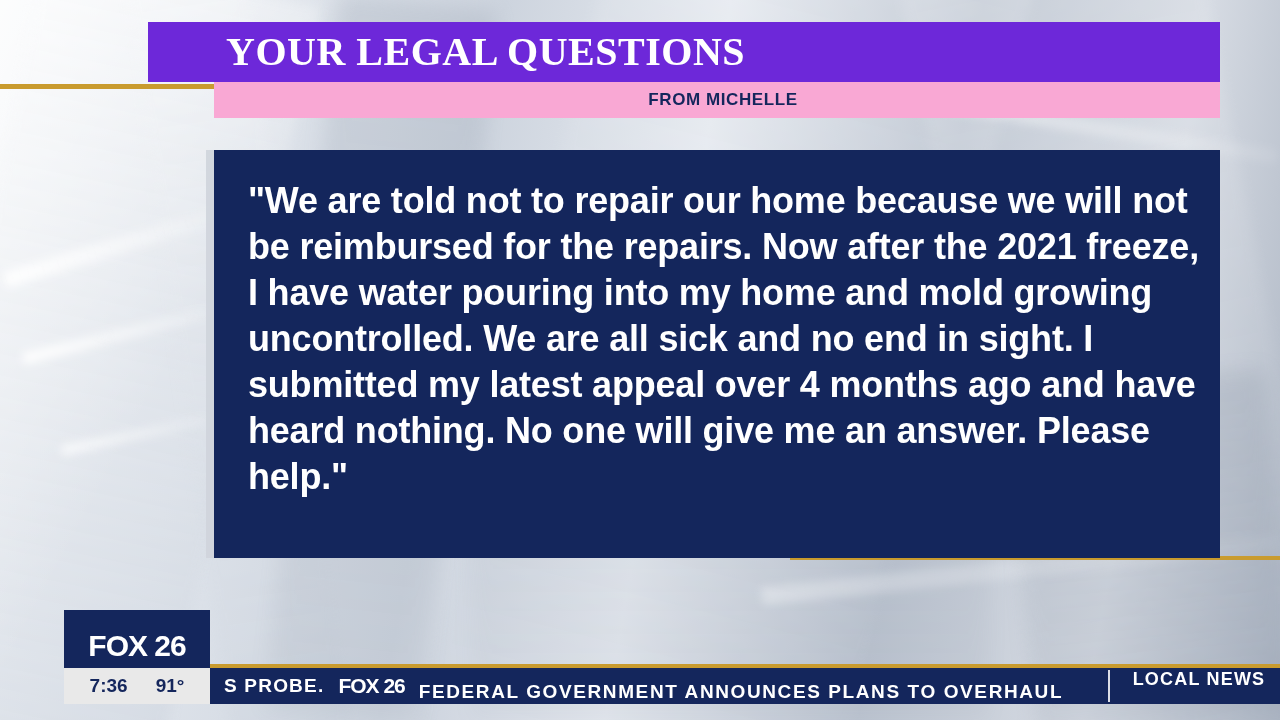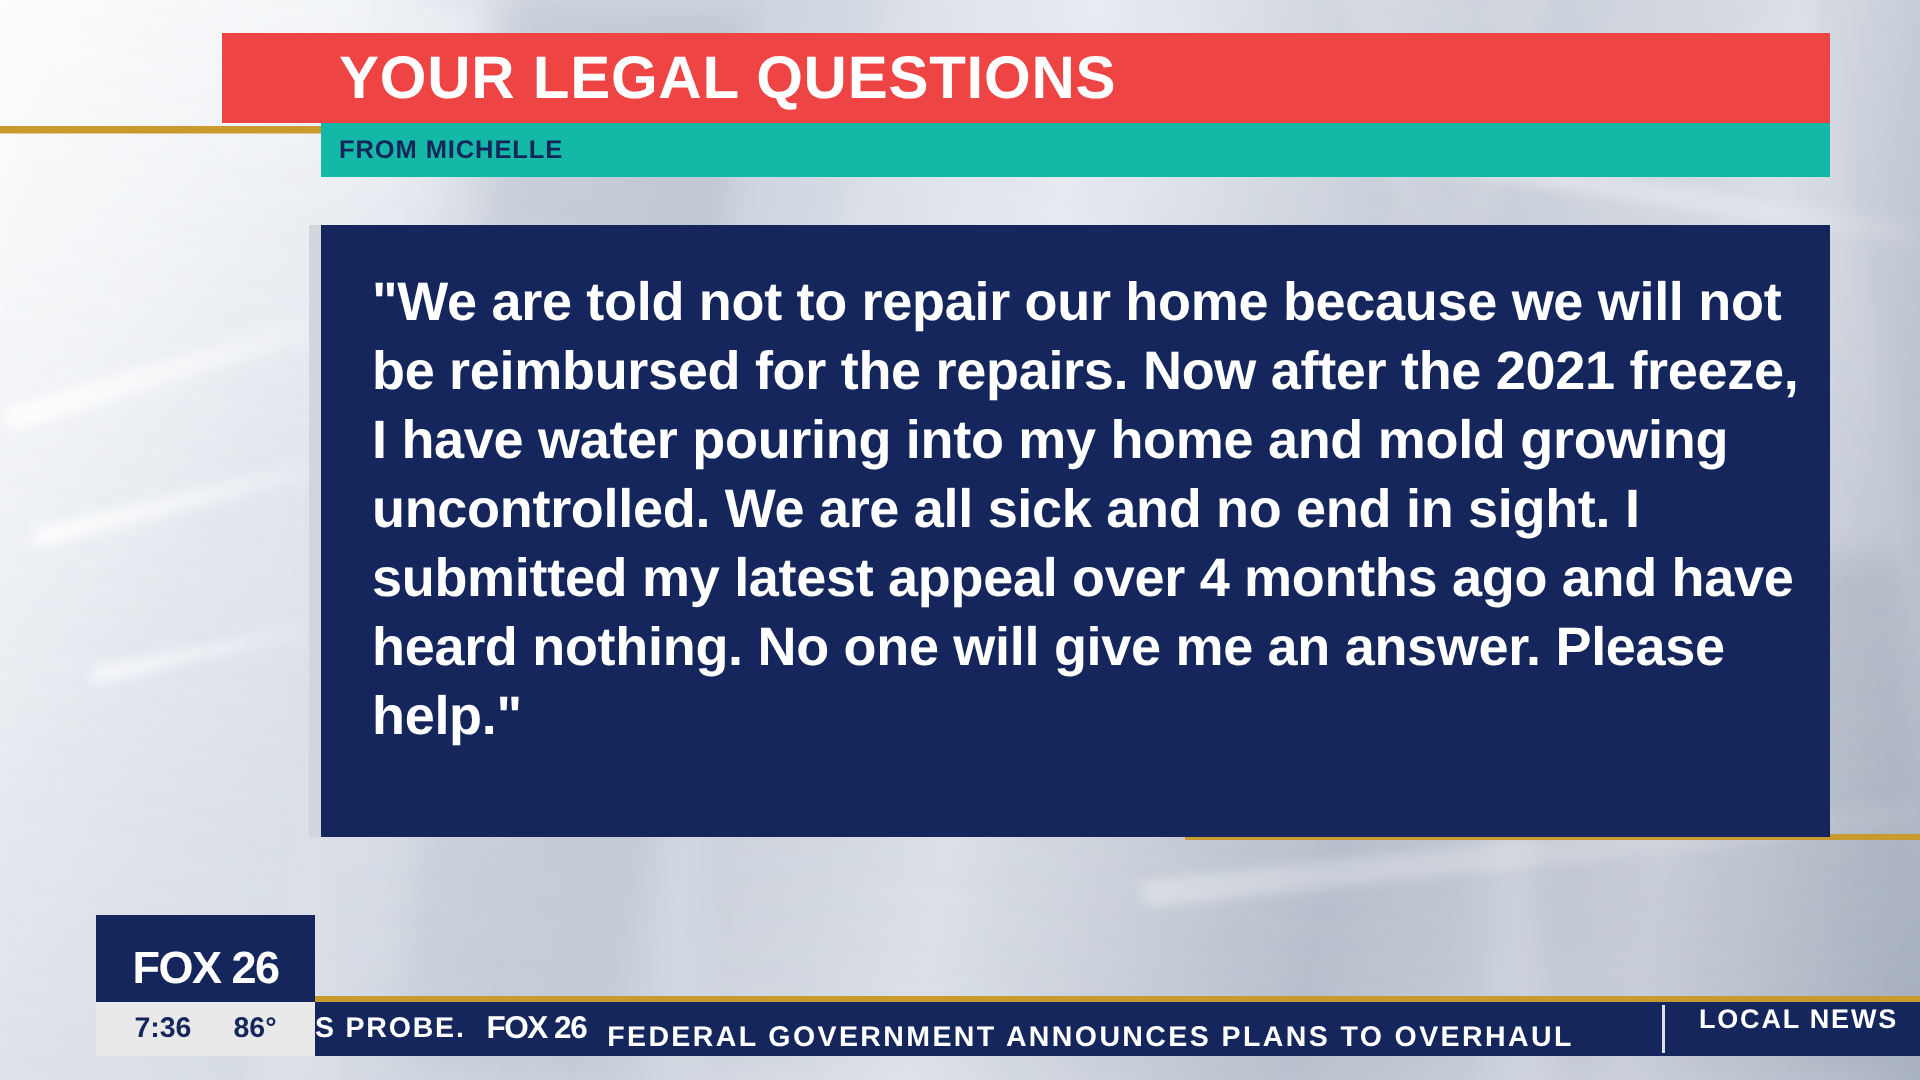--- a/index.html
+++ b/index.html
@@ -61,38 +61,40 @@
     left: 0; top: 84px; width: 214px; height: 5px;
     background: #c99b2e;
   }
   #gold-rule-right {
     left: 790px; top: 556px; width: 490px; height: 4px;
     background: #c99b2e;
   }
 
   #title-bar {
     left: 148px; top: 22px; width: 1072px; height: 60px;
-    background: #ef4444;
-    display: flex;
-    align-items: center;
+    background: #6d28d9;
+    display: flex;
+    align-items: center;
+    font-family: Liberation Serif, serif;
   }
   #title-bar .title-text {
     color: #ffffff;
     font-size: 40px;
     font-weight: bold;
     letter-spacing: 0.5px;
     padding-left: 78px;
     line-height: 1;
   }
 
   #subtitle-bar {
     left: 214px; top: 82px; width: 1006px; height: 36px;
-    background: #14b8a6;
-    display: flex;
-    align-items: center;
+    background: #f9a8d4;
+    display: flex;
+    align-items: center;
+    justify-content: center;
   }
   #subtitle-bar .sub-text {
     color: #14265c;
     font-size: 17px;
     font-weight: bold;
     letter-spacing: 0.6px;
     padding-left: 12px;
   }
 
   #quote-edge {
@@ -154,20 +156,21 @@
     display: flex;
     align-items: center;
     overflow: hidden;
   }
   #ticker-bar .tick-frag {
     color: #ffffff;
     font-size: 19px;
     font-weight: bold;
     letter-spacing: 1.2px;
     white-space: nowrap;
+    padding-left: 14px;
   }
   #ticker-bar .tick-logo {
     color: #ffffff;
     font-size: 21px;
     font-weight: bold;
     letter-spacing: -1px;
     padding: 0 14px;
     white-space: nowrap;
   }
   #ticker-bar .tick-main {
@@ -232,21 +235,21 @@
   <div class="gfx" id="quote-box">
     <div class="quote-text">"We are told not to repair our home because we will not be reimbursed for the repairs. Now after the 2021 freeze, I have water pouring into my home and mold growing uncontrolled. We are all sick and no end in sight. I submitted my latest appeal over 4 months ago and have heard nothing. No one will give me an answer. Please help."</div>
   </div>
 
   <div class="gfx" id="logo-box">
     <div class="logo-text">FOX 26</div>
   </div>
 
   <div class="gfx" id="time-temp">
     <span>7:36</span>
-    <span>86°</span>
+    <span>91°</span>
   </div>
 
   <div class="gfx" id="ticker-gold"></div>
   <div class="gfx" id="ticker-bar">
     <span class="tick-frag">S  PROBE.</span>
     <span class="tick-logo">FOX 26</span>
     <span class="tick-main">FEDERAL GOVERNMENT ANNOUNCES PLANS TO OVERHAUL</span>
   </div>
   <div id="ticker-divider"></div>
   <div class="gfx" id="local-news">

